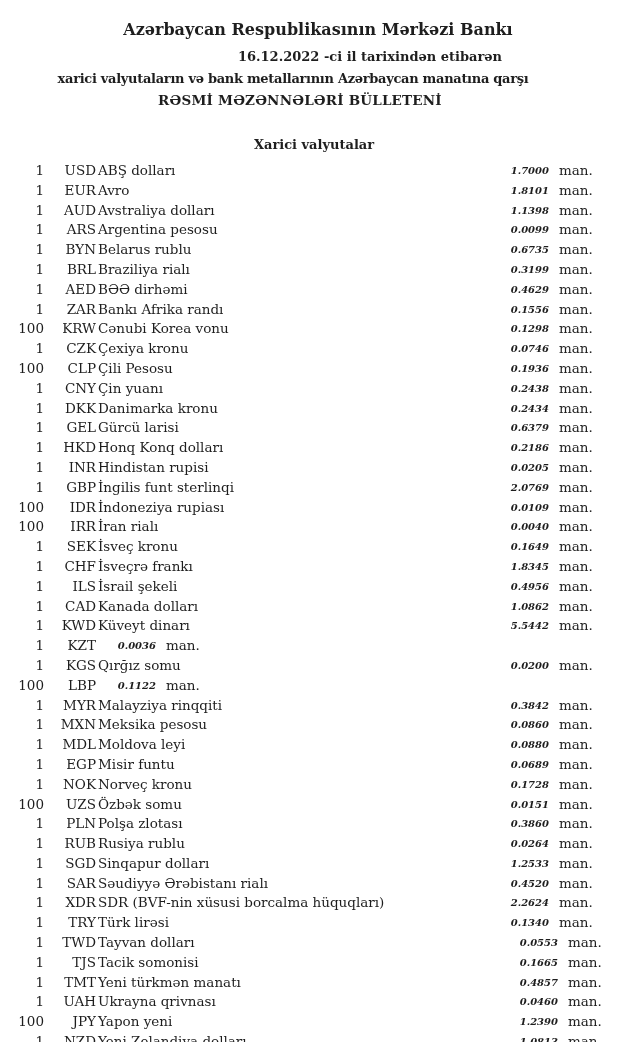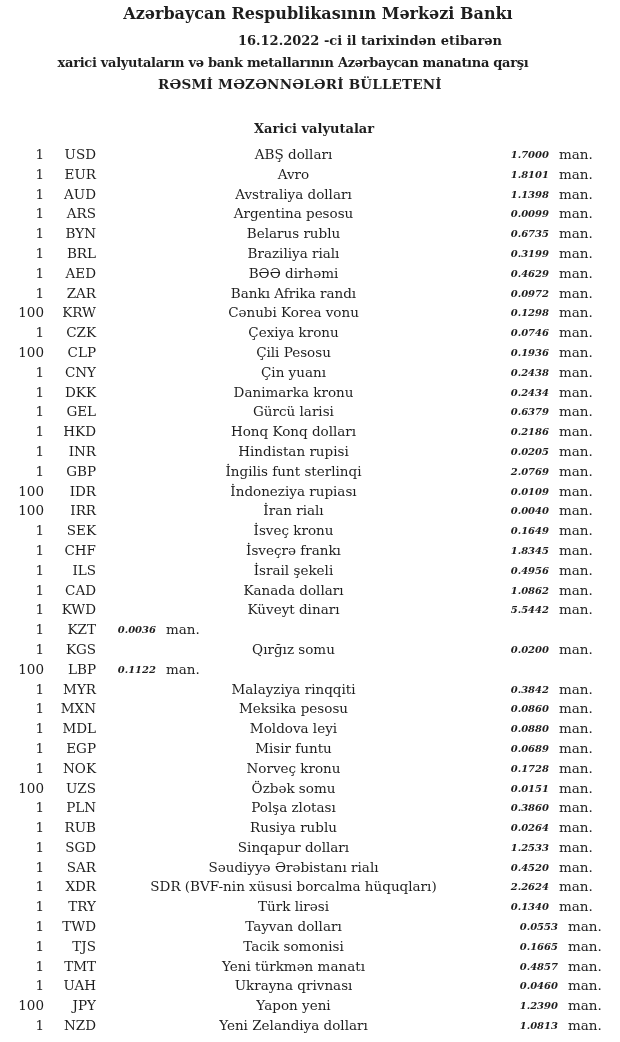--- a/index.html
+++ b/index.html
@@ -11,20 +11,21 @@
     height: 1042px;
     background: #ffffff;
     font-family: "DejaVu Serif", serif;
     color: #1e1e1e;
     position: relative;
     overflow: hidden;
   }
   .page {
     position: absolute;
     inset: 0;
+    margin-top: 16px;
   }
   .hline {
     position: absolute;
     width: 620px;
     text-align: center;
     font-weight: bold;
     white-space: nowrap;
   }
   .title    { top: 3px;   left: 8px;   font-size: 16px;   line-height: 22px; }
   .dateline { top: 32px;  left: 60px;  font-size: 13px;   line-height: 18px; }
@@ -50,21 +51,20 @@
   }
   .code {
     width: 52px;
     text-align: right;
   }
   .name {
     width: 393px;
     padding-left: 2px;
     box-sizing: border-box;
     overflow: hidden;
-    text-align: center;
   }
   .rate {
     width: 60px;
     text-align: right;
     font-weight: bold;
     font-style: italic;
     font-size: 10px;
   }
   .unit {
     width: 61px;
@@ -145,21 +145,21 @@
     <span class="code">AED</span>
     <span class="name">BƏƏ dirhəmi</span>
     <span class="rate">0.4629</span>
     <span class="unit">man.</span>
   </div>
 
   <div class="row">
     <span class="qty">1</span>
     <span class="code">ZAR</span>
     <span class="name">Bankı Afrika randı</span>
-    <span class="rate">0.0972</span>
+    <span class="rate">0.1556</span>
     <span class="unit">man.</span>
   </div>
 
   <div class="row">
     <span class="qty">100</span>
     <span class="code">KRW</span>
     <span class="name">Cənubi Korea vonu</span>
     <span class="rate">0.1298</span>
     <span class="unit">man.</span>
   </div>

